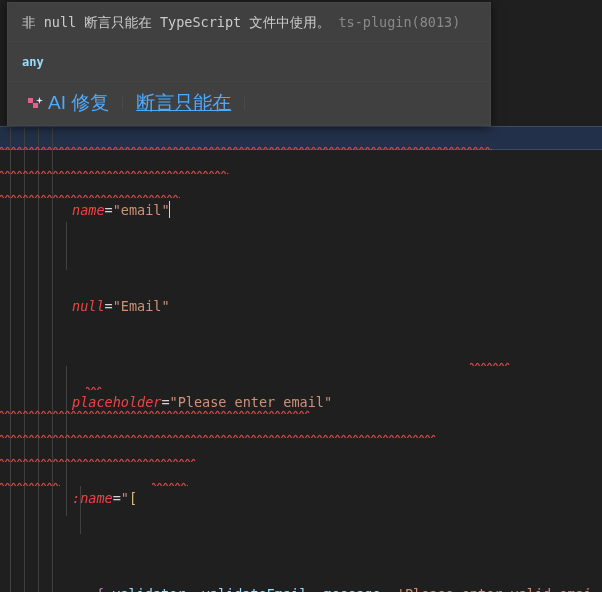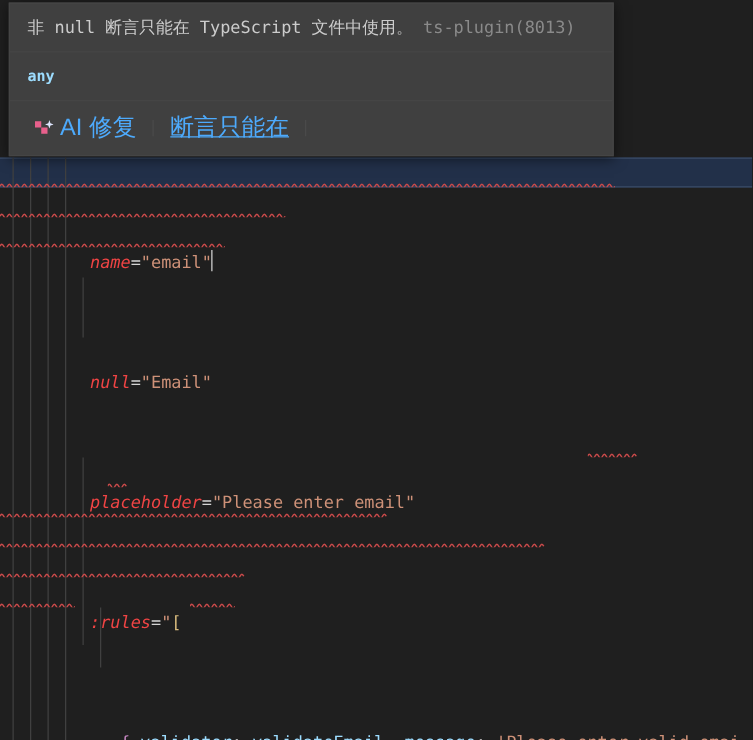--- a/index.html
+++ b/index.html
@@ -235,21 +235,21 @@
     </div>
 
     <div id="code">
 
       <div class="ln"><span style="display:inline-block;width:64px;"></span><span class="attr">name</span><span class="punc">=</span><span class="str">"email"</span><span class="caret"></span></div>
 
       <div class="ln"><span style="display:inline-block;width:64px;"></span><span class="attr">null</span><span class="punc">=</span><span class="str">"Email"</span></div>
 
       <div class="ln"><span style="display:inline-block;width:64px;"></span><span class="attr">placeholder</span><span class="punc">=</span><span class="str">"Please enter email"</span></div>
 
-      <div class="ln"><span style="display:inline-block;width:64px;"></span><span class="attr">:rules</span><span class="punc">=</span><span class="str">"</span><span class="brk">[</span></div>
+      <div class="ln"><span style="display:inline-block;width:64px;"></span><span class="attr">:name</span><span class="punc">=</span><span class="str">"</span><span class="brk">[</span></div>
 
       <div class="ln"><span style="display:inline-block;width:88px;"></span><span class="brk2">{</span><span class="plain"> </span><span class="prop">validator</span><span class="plain">: </span><span class="ident">validateEmail</span><span class="plain">, </span><span class="prop">message</span><span class="plain">: </span><span class="str">'Please enter valid emai</span></div>
 
       
 
       
 
       
 
       

